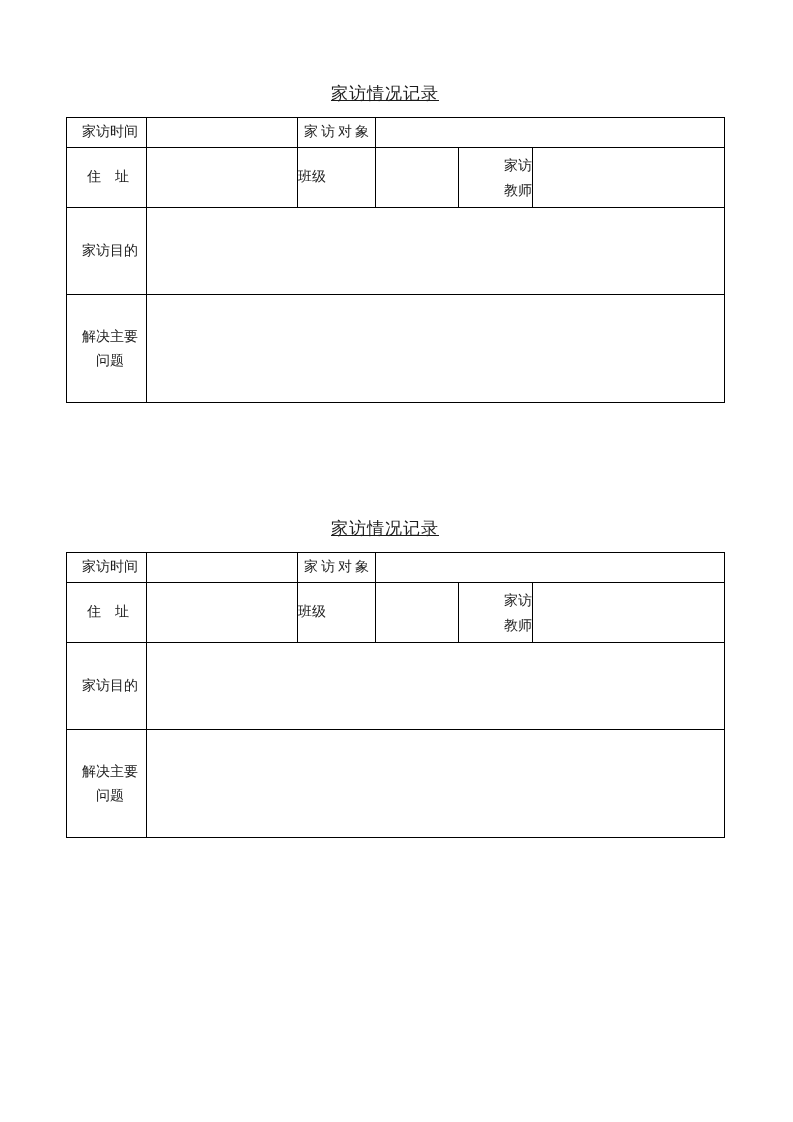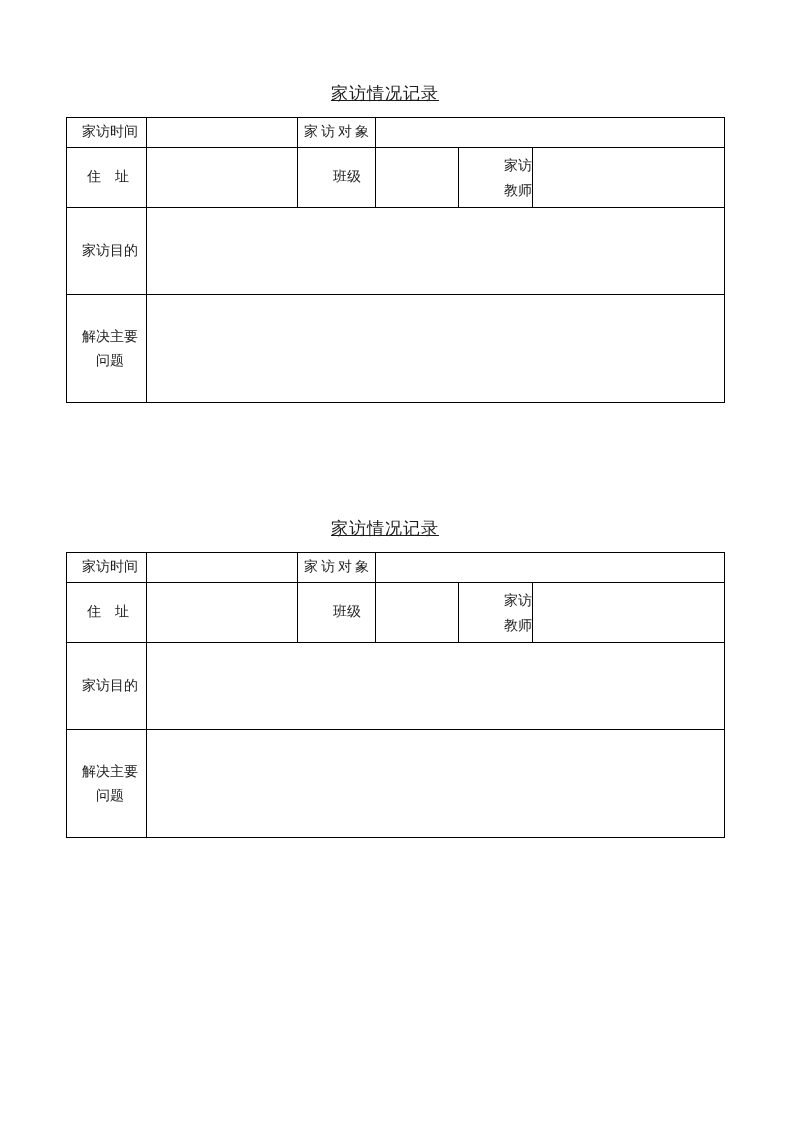--- a/index.html
+++ b/index.html
@@ -42,21 +42,21 @@
     line-height:1.2;
     overflow:hidden;
   }
   tr.r1 { height:30px; }
   tr.r2 { height:60px; }
   tr.r3 { height:87px; }
   tr.r4 { height:108px; }
 
   td.lbl-pad { padding-left:7px;text-align:center; }
   td.cell-target { padding-left:6px; letter-spacing:3px; }
-  td.cell-class { text-align:right; padding-right:14px; }
+  td.cell-class { text-align:left; padding-right:6px; }
   td.cell-teacher { text-align:right; }
   td.cell-teacher div { line-height:25px; }
   td.cell-address { font-size:16px; padding-left:20px; }
   td.cell-problems div { line-height:24px; }
   td.blank { background:#ffffff; }
 </style>
 </head>
 <body>
 
 <div class="doc-title" id="title-1">家访情况记录</div>

